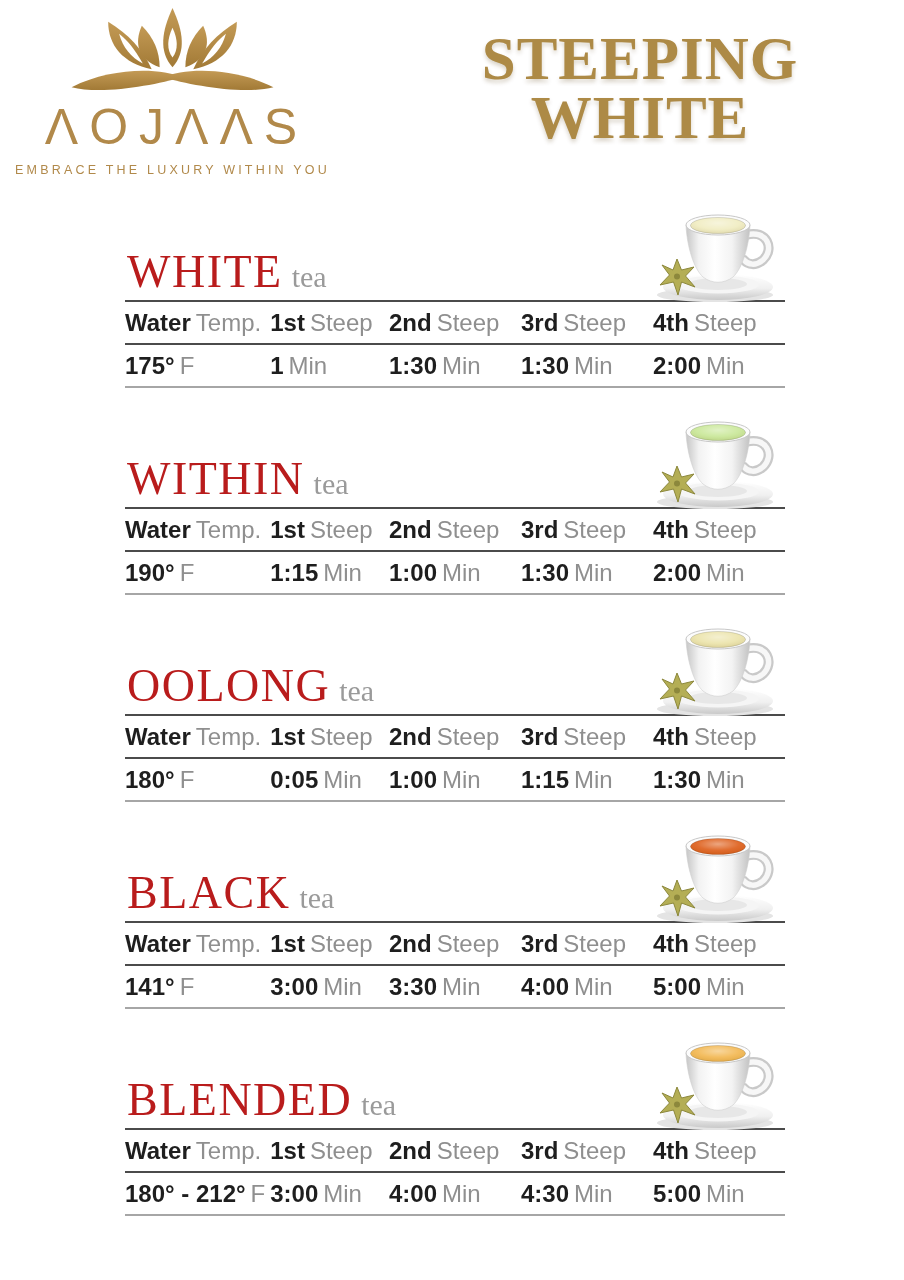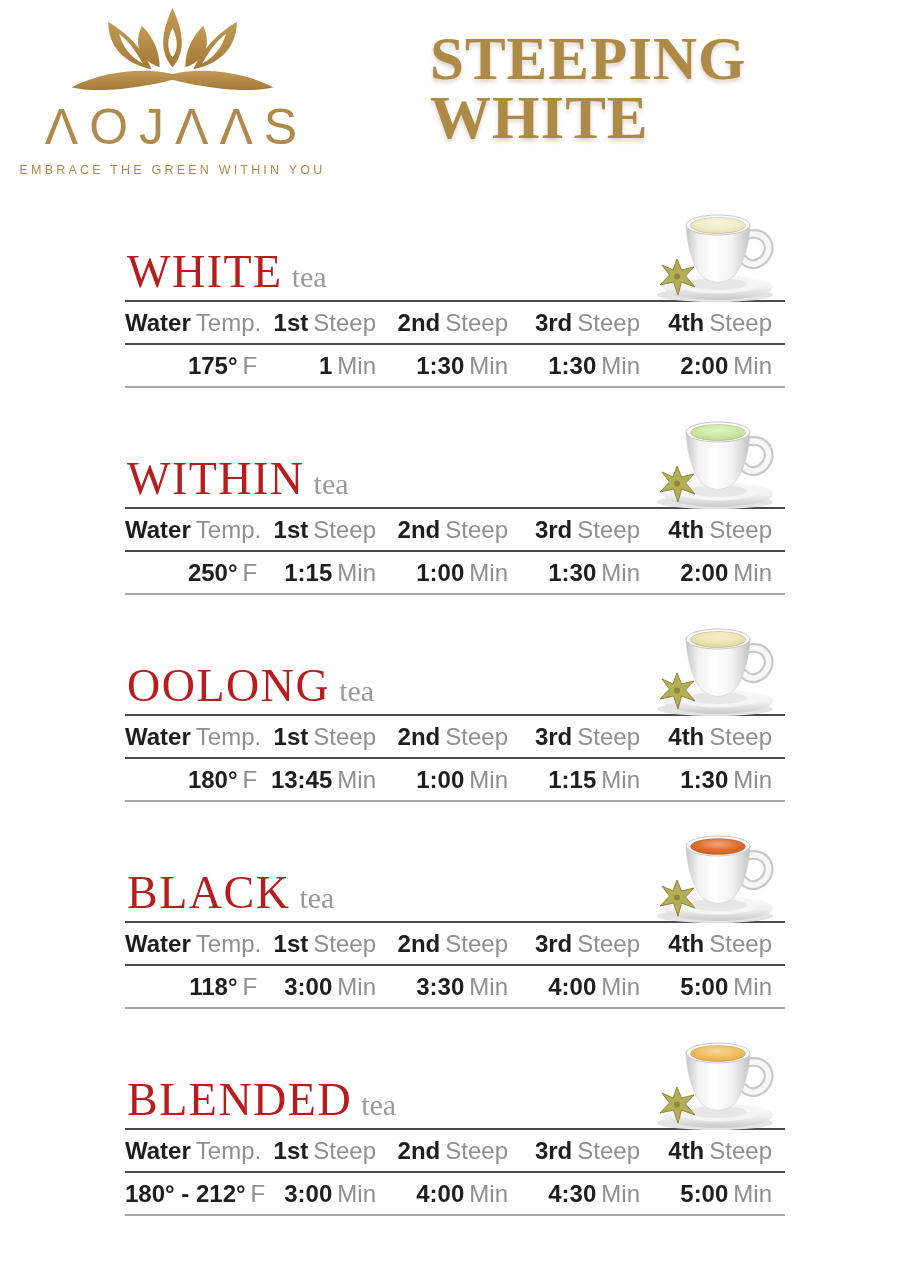--- a/index.html
+++ b/index.html
@@ -12,40 +12,40 @@
   .brand .lotus{display:block;margin:0 auto;}
   .wordmark{
     font-size:50px;font-weight:normal;color:#b1894a;letter-spacing:11px;
     margin-left:8px;line-height:1.05;white-space:nowrap;
   }
   .tagline{
     margin-top:9px;font-size:12.5px;letter-spacing:3.2px;color:#b1894a;
     white-space:nowrap;
   }
   .main-title{
-    position:absolute;left:430px;top:30px;width:420px;text-align:left;
+    position:absolute;left:430px;top:30px;width:420px;text-align:center;
     font-family:"Liberation Serif","DejaVu Serif",serif;font-weight:bold;
     font-size:61px;line-height:0.96;color:#ad8a46;letter-spacing:1px;
     text-shadow:0 3px 4px rgba(80,55,0,0.22);
   }
   
   .content{position:absolute;left:125px;top:196px;width:660px;}
   .tea-section{position:relative;height:207px;}
   .sec-head{position:relative;height:104px;}
   .sec-title{
     position:absolute;left:2px;bottom:2px;margin:0;font-weight:normal;
     font-family:"Liberation Serif","DejaVu Serif",serif;white-space:nowrap;
   }
   .sec-name{font-size:46px;color:#b91c1c;letter-spacing:1.5px;}
   .sec-suffix{font-size:30px;color:#9a9a9a;margin-left:9px;}
   .cup{position:absolute;right:0;bottom:-3px;}
   
   table.steep{width:100%;border-collapse:collapse;table-layout:fixed;}
   col.c1{width:22%}col.c2{width:18%}col.c3{width:20%}col.c4{width:20%}col.c5{width:20%}
-  td{text-align:right;white-space:nowrap;padding:7px 13px 6px 0;}
+  td{text-align:left;white-space:nowrap;padding:7px 13px 6px 0;}
   tr.hdr td{
     font-size:24px;border-top:2.5px solid #4b4b4b;border-bottom:2.5px solid #4b4b4b;
   }
   tr.val td{font-size:24px;border-bottom:2.5px solid #a6a6a6;margin-top:32px;}
   .st{font-weight:bold;color:#1e1e1e;}
   .lt{color:#8f8f8f;margin-left:5px;}
 </style>
 </head>
 <body>
 
@@ -86,21 +86,21 @@
       <path d="M8 82 C48 62 96 62 120 72 C92 80 38 90 8 82 Z"></path>
       <path d="M212 82 C172 62 124 62 100 72 C128 80 182 90 212 82 Z"></path>
     </g>
     <g fill="#ffffff">
       <path d="M110 22 C104.5 34 104 44 110 52 C116 44 115.5 34 110 22 Z"></path>
       <path d="M56 28 C60 42 68 52 80 58 C72 44 64 34 56 28 Z"></path>
       <path d="M164 28 C160 42 152 52 140 58 C148 44 156 34 164 28 Z"></path>
     </g>
   </svg>
   <div class="wordmark">ΛOJΛΛS</div>
-  <div class="tagline">EMBRACE THE GREEN WITHIN YOU</div>
+  <div class="tagline">EMBRACE THE LUXURY WITHIN YOU</div>
 </div>
 
 <div class="main-title">
   <div>STEEPING</div>
   <div>WHITE</div>
 </div>
 
 <div class="content">
 
   <div class="tea-section">
@@ -176,21 +176,21 @@
         </colgroup>
       <tbody>
           <tr class="hdr">
         <td><span class="st">Water</span><span class="lt">Temp.</span></td>
         <td><span class="st">1st</span><span class="lt">Steep</span></td>
         <td><span class="st">2nd</span><span class="lt">Steep</span></td>
         <td><span class="st">3rd</span><span class="lt">Steep</span></td>
         <td><span class="st">4th</span><span class="lt">Steep</span></td>
       </tr>
       <tr class="val">
-        <td><span class="st">250°</span><span class="lt">F</span></td>
+        <td><span class="st">190°</span><span class="lt">F</span></td>
         <td><span class="st">1:15</span><span class="lt">Min</span></td>
         <td><span class="st">1:00</span><span class="lt">Min</span></td>
         <td><span class="st">1:30</span><span class="lt">Min</span></td>
         <td><span class="st">2:00</span><span class="lt">Min</span></td>
       </tr>
     </tbody>
       </table>
   </div>
 
   <div class="tea-section">
@@ -222,21 +222,21 @@
       <tbody>
           <tr class="hdr">
         <td><span class="st">Water</span><span class="lt">Temp.</span></td>
         <td><span class="st">1st</span><span class="lt">Steep</span></td>
         <td><span class="st">2nd</span><span class="lt">Steep</span></td>
         <td><span class="st">3rd</span><span class="lt">Steep</span></td>
         <td><span class="st">4th</span><span class="lt">Steep</span></td>
       </tr>
       <tr class="val">
         <td><span class="st">180°</span><span class="lt">F</span></td>
-        <td><span class="st">13:45</span><span class="lt">Min</span></td>
+        <td><span class="st">0:05</span><span class="lt">Min</span></td>
         <td><span class="st">1:00</span><span class="lt">Min</span></td>
         <td><span class="st">1:15</span><span class="lt">Min</span></td>
         <td><span class="st">1:30</span><span class="lt">Min</span></td>
       </tr>
     </tbody>
       </table>
   </div>
 
   <div class="tea-section">
     <div class="sec-head">
@@ -266,21 +266,21 @@
         </colgroup>
       <tbody>
           <tr class="hdr">
         <td><span class="st">Water</span><span class="lt">Temp.</span></td>
         <td><span class="st">1st</span><span class="lt">Steep</span></td>
         <td><span class="st">2nd</span><span class="lt">Steep</span></td>
         <td><span class="st">3rd</span><span class="lt">Steep</span></td>
         <td><span class="st">4th</span><span class="lt">Steep</span></td>
       </tr>
       <tr class="val">
-        <td><span class="st">118°</span><span class="lt">F</span></td>
+        <td><span class="st">141°</span><span class="lt">F</span></td>
         <td><span class="st">3:00</span><span class="lt">Min</span></td>
         <td><span class="st">3:30</span><span class="lt">Min</span></td>
         <td><span class="st">4:00</span><span class="lt">Min</span></td>
         <td><span class="st">5:00</span><span class="lt">Min</span></td>
       </tr>
     </tbody>
       </table>
   </div>
 
   <div class="tea-section">

